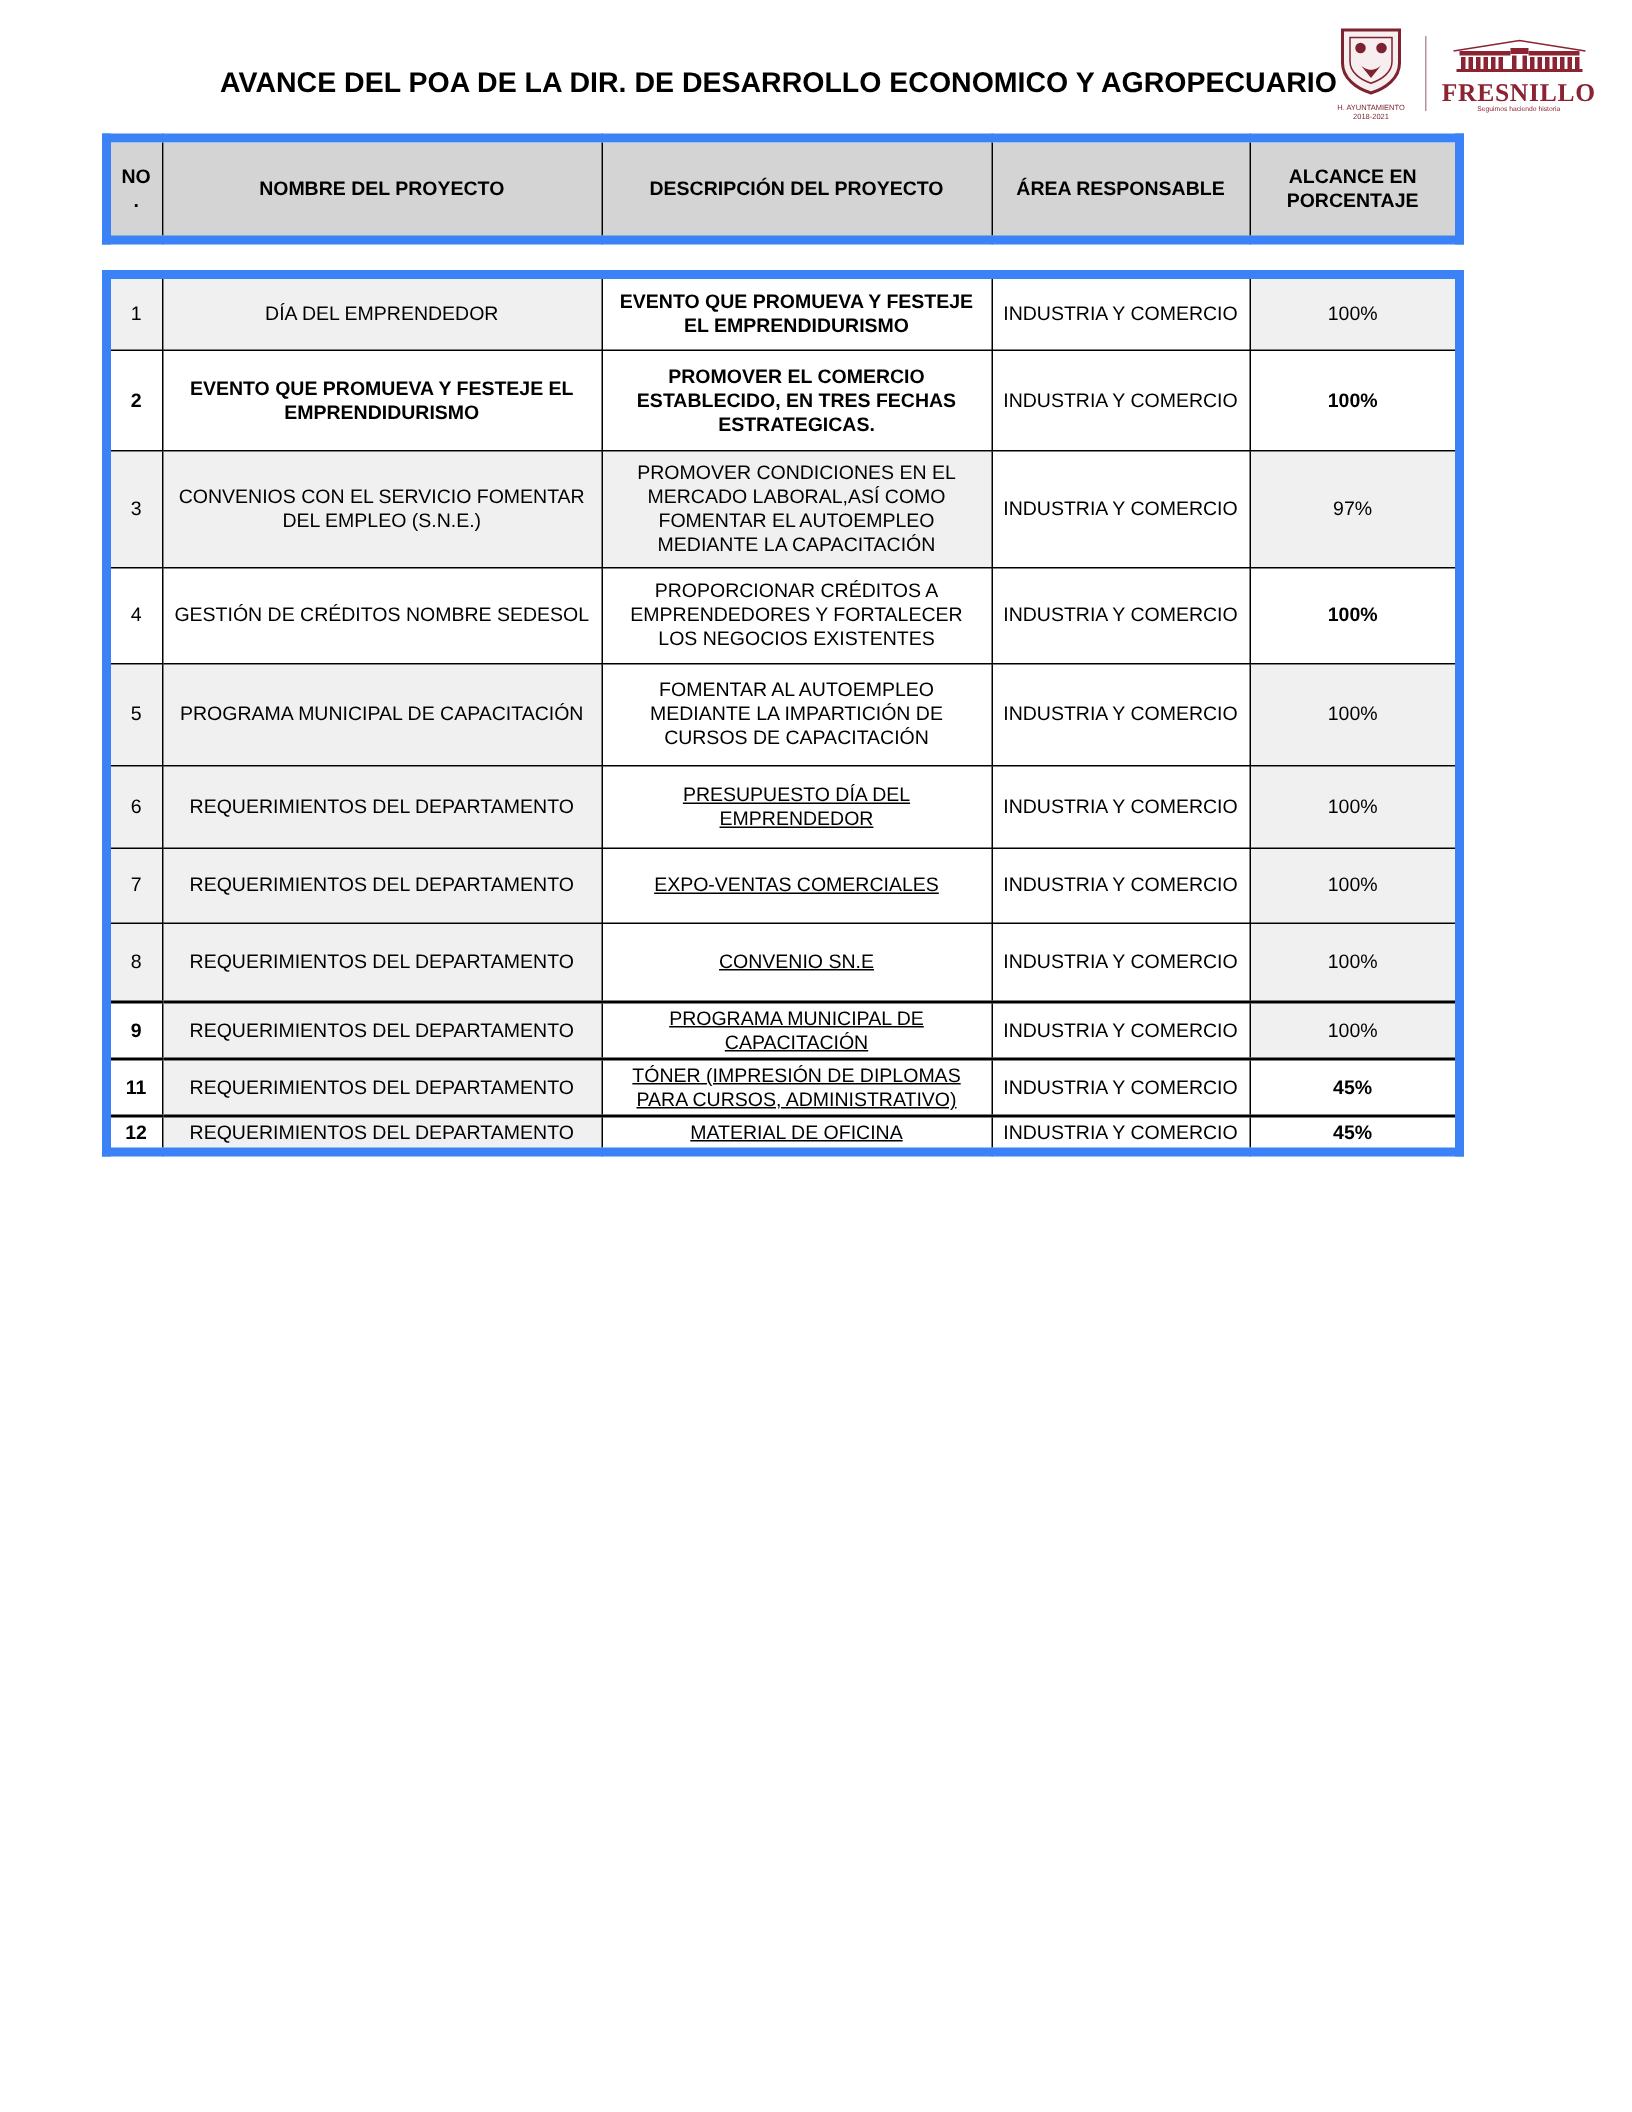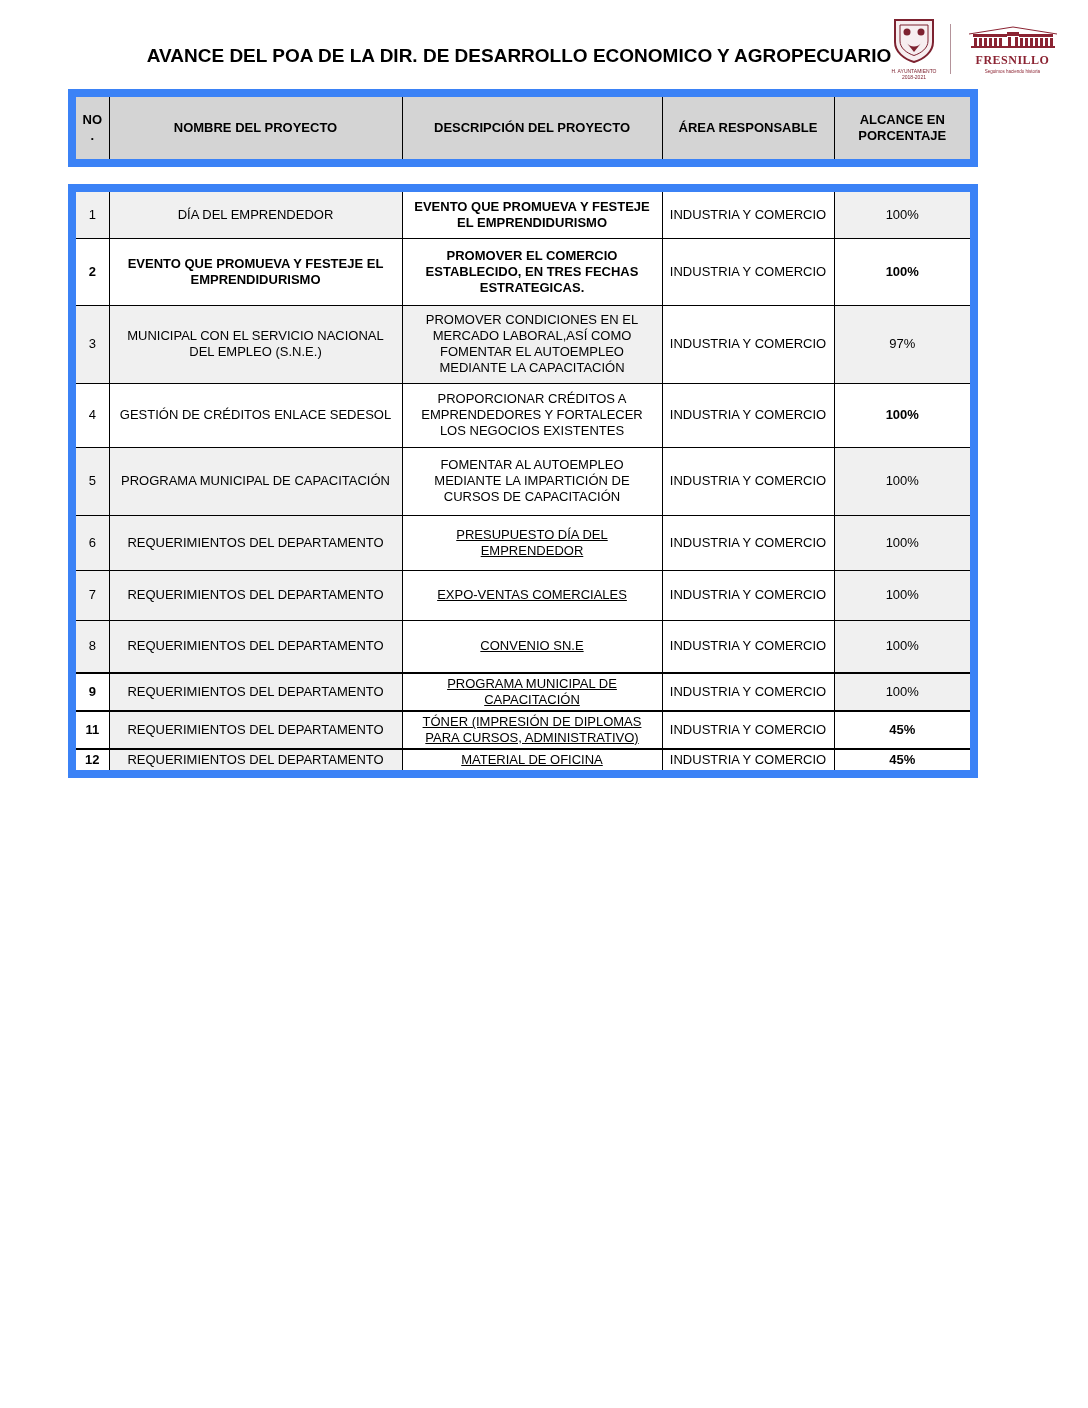--- a/index.html
+++ b/index.html
@@ -62,21 +62,21 @@
   .fresnillo {
     position: absolute;
     left: 72px;
     top: 10px;
     width: 105px;
     text-align: center;
   }
   .fresnillo-wordmark {
     font-family: "Liberation Serif", serif;
     color: #8b2332;
-    font-size: 12px;
+    font-size: 17px;
     line-height: 17px;
     letter-spacing: 0.5px;
     font-weight: bold;
     white-space: nowrap;
   }
   .fresnillo-tagline {
     font-size: 4.5px;
     line-height: 6px;
     color: #8b2332;
     white-space: nowrap;
@@ -91,21 +91,21 @@
     border: 1px solid #000;
     font-size: 13px;
     line-height: 16px;
     text-align: center;
     vertical-align: middle;
     padding: 2px 6px;
     overflow: hidden;
     word-wrap: break-word;
   }
   table.poa.outer2 {
-    border: 8px solid #3b82f6;
+    border: 6px solid #3b82f6;
   }
   .header-table {
     margin-top: 22px;
   }
   .header-table th {
     background: #d4d4d4;
     font-weight: bold;
     height: 58px;
   }
   .body-table {
@@ -216,28 +216,28 @@
     </tr>
           <tr style="height: 67px;">
       <td class="c-no bold">2</td>
       <td class="c-nombre bold">EVENTO QUE PROMUEVA Y FESTEJE EL EMPRENDIDURISMO</td>
       <td class="c-desc bold align-center">PROMOVER EL COMERCIO ESTABLECIDO, EN TRES FECHAS ESTRATEGICAS.</td>
       <td class="c-area">INDUSTRIA Y COMERCIO</td>
       <td class="c-alcance bold">100%</td>
     </tr>
           <tr style="height: 78px;">
       <td class="c-no shaded">3</td>
-      <td class="c-nombre shaded">MUNICIPAL CON EL SERVICIO NACIONAL DEL EMPLEO (S.N.E.)</td>
+      <td class="c-nombre shaded">CONVENIOS CON EL SERVICIO FOMENTAR DEL EMPLEO (S.N.E.)</td>
       <td class="c-desc shaded align-center">PROMOVER CONDICIONES EN EL MERCADO LABORAL,ASÍ COMO FOMENTAR EL AUTOEMPLEO MEDIANTE LA CAPACITACIÓN</td>
       <td class="c-area">INDUSTRIA Y COMERCIO</td>
       <td class="c-alcance shaded">97%</td>
     </tr>
           <tr style="height: 64px;">
       <td class="c-no">4</td>
-      <td class="c-nombre">GESTIÓN DE CRÉDITOS ENLACE SEDESOL</td>
+      <td class="c-nombre">GESTIÓN DE CRÉDITOS NOMBRE SEDESOL</td>
       <td class="c-desc align-center">PROPORCIONAR CRÉDITOS A EMPRENDEDORES Y FORTALECER LOS NEGOCIOS EXISTENTES</td>
       <td class="c-area">INDUSTRIA Y COMERCIO</td>
       <td class="c-alcance bold boxed">100%</td>
     </tr>
           <tr style="height: 68px;">
       <td class="c-no shaded">5</td>
       <td class="c-nombre shaded">PROGRAMA MUNICIPAL DE CAPACITACIÓN</td>
       <td class="c-desc align-center">FOMENTAR AL AUTOEMPLEO MEDIANTE LA IMPARTICIÓN DE CURSOS DE CAPACITACIÓN</td>
       <td class="c-area">INDUSTRIA Y COMERCIO</td>
       <td class="c-alcance shaded">100%</td>

